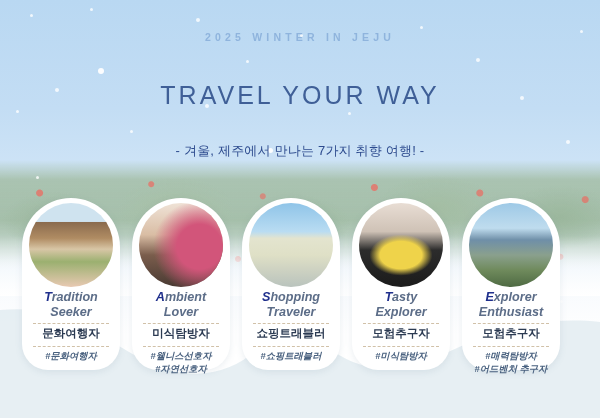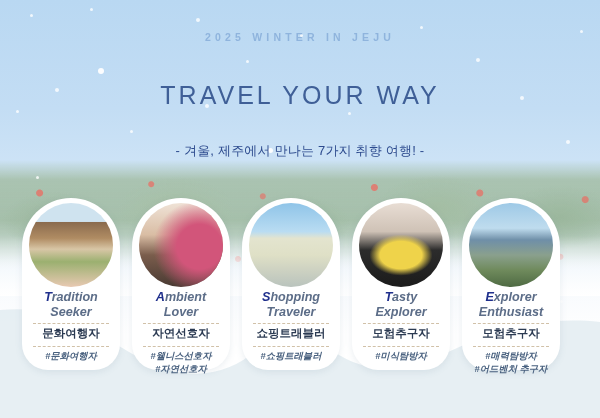--- a/index.html
+++ b/index.html
@@ -159,21 +159,21 @@
         <div class="tags">
           <div>#문화여행자</div>
         </div>
       </div>
       <div class="card" style="left: 132px;">
         <div class="thumb">
           <div class="sky" style="background: radial-gradient(circle at 72% 52%, rgb(210, 85, 122) 0px, rgb(210, 85, 122) 30%, rgba(210, 85, 122, 0) 62%), linear-gradient(rgb(239, 226, 214) 0%, rgb(217, 189, 164) 38%, rgb(122, 93, 76) 62%, rgb(74, 58, 51) 100%);"></div>
         </div>
         <div class="eng"><span class="cap">A</span><span>mbient</span><div>Lover</div></div>
         <div class="divider d1"></div>
-        <div class="kor">자연선호자</div>
+        <div class="kor">미식탐방자</div>
         <div class="divider d2"></div>
         <div class="tags">
           <div>#웰니스선호자</div>
           <div>#자연선호자</div>
         </div>
       </div>
       <div class="card" style="left: 242px;">
         <div class="thumb">
           <div class="sky" style="background: linear-gradient(rgb(143, 196, 232) 0%, rgb(185, 220, 242) 34%, rgb(227, 228, 207) 42%, rgb(223, 224, 198) 62%, rgb(207, 211, 194) 78%, rgb(185, 195, 189) 100%);"></div>
         </div>

